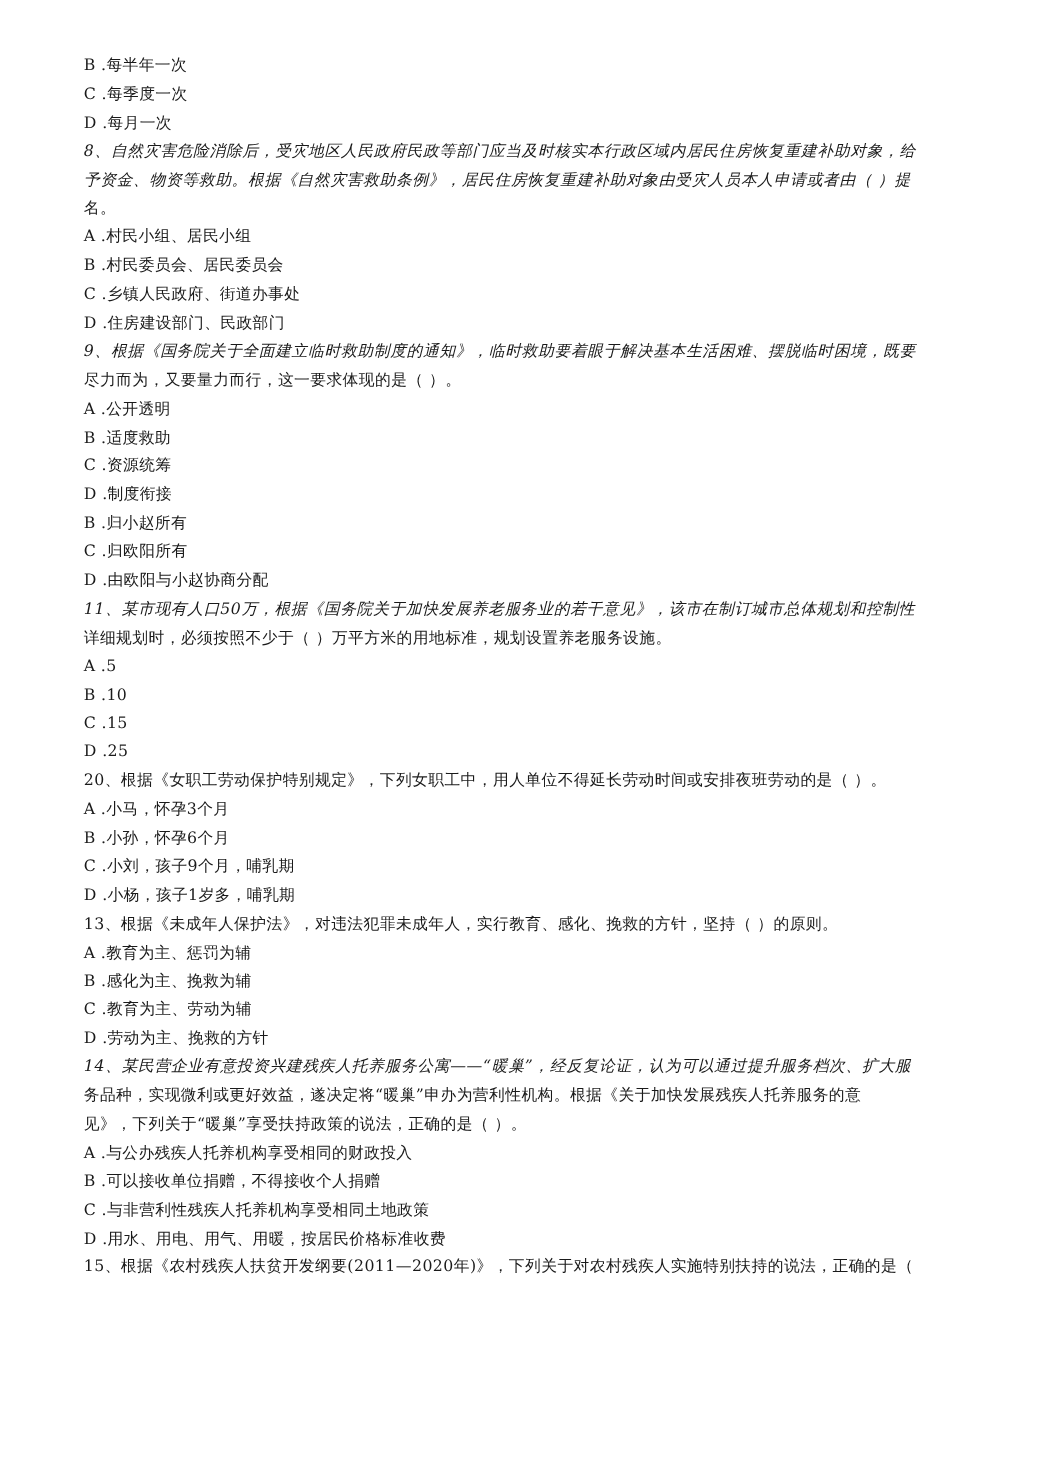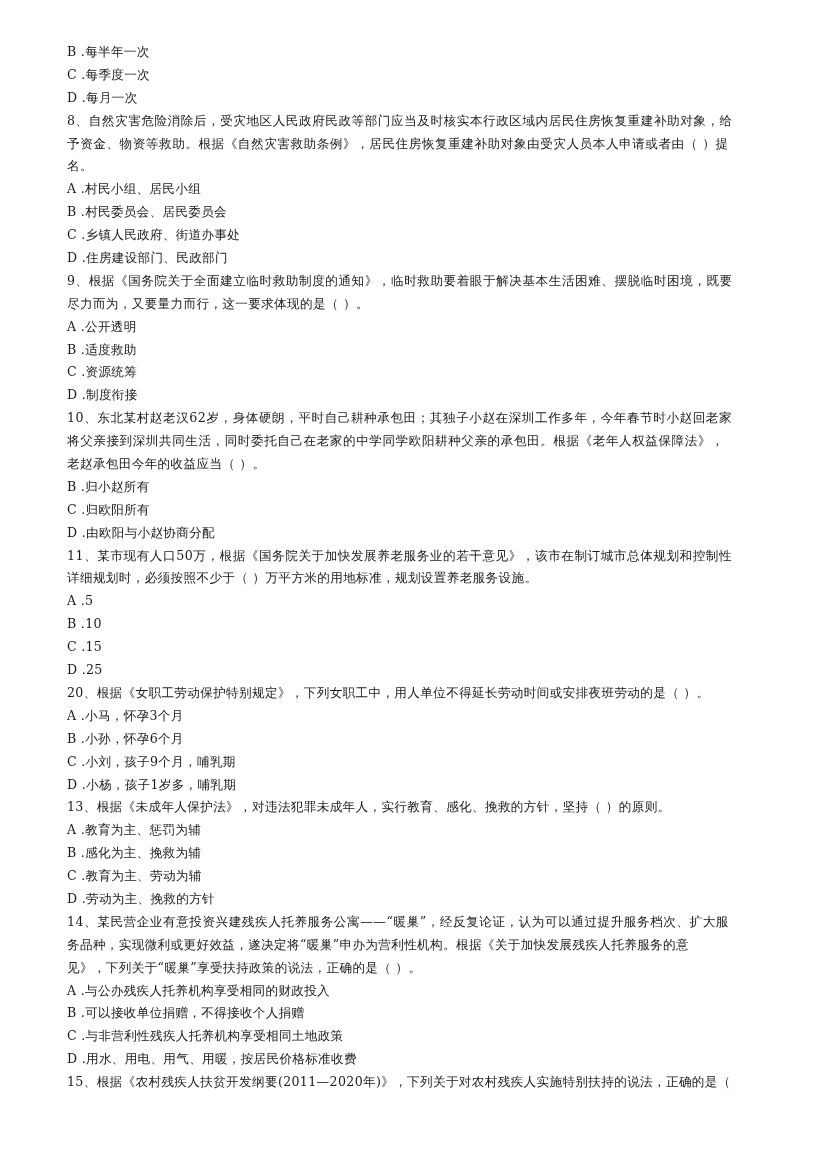--- a/index.html
+++ b/index.html
@@ -9,21 +9,21 @@
     color: #1a1a1a;
   }
   .page {
     position: absolute; left: 67px; top: 41px; width: 700px;
   }
   .line {
     height: 22.9px; line-height: 22.9px;
     font-size: 12.6px; white-space: nowrap;
     letter-spacing: 0.35px;
   }
-  .q .line.justify { letter-spacing: 0.55px; }
+  .q .line.justify { letter-spacing: 0.55px; font-style: italic; }
   .opt .line { letter-spacing: 0.3px; }
 </style>
 </head>
 <body>
 
 <div class="page">
 
   <div class="opt">
     <div class="line">B .每半年一次</div>
     <div class="line">C .每季度一次</div>
@@ -46,25 +46,20 @@
     <div class="line justify">9、根据《国务院关于全面建立临时救助制度的通知》，临时救助要着眼于解决基本生活困难、摆脱临时困境，既要</div>
     <div class="line">尽力而为，又要量力而行，这一要求体现的是（      ）。</div>
   </div>
   <div class="opt">
     <div class="line">A .公开透明</div>
     <div class="line">B .适度救助</div>
     <div class="line">C .资源统筹</div>
     <div class="line">D .制度衔接</div>
   </div>
 
-  <div class="q">
-    <div class="line justify">10、东北某村赵老汉62岁，身体硬朗，平时自己耕种承包田；其独子小赵在深圳工作多年，今年春节时小赵回老家</div>
-    <div class="line justify">将父亲接到深圳共同生活，同时委托自己在老家的中学同学欧阳耕种父亲的承包田。根据《老年人权益保障法》，</div>
-    <div class="line">老赵承包田今年的收益应当（      ）。</div>
-  </div>
   <div class="opt">
     <div class="line">B .归小赵所有</div>
     <div class="line">C .归欧阳所有</div>
     <div class="line">D .由欧阳与小赵协商分配</div>
   </div>
 
   <div class="q">
     <div class="line justify">11、某市现有人口50万，根据《国务院关于加快发展养老服务业的若干意见》，该市在制订城市总体规划和控制性</div>
     <div class="line">详细规划时，必须按照不少于（      ）万平方米的用地标准，规划设置养老服务设施。</div>
   </div>

